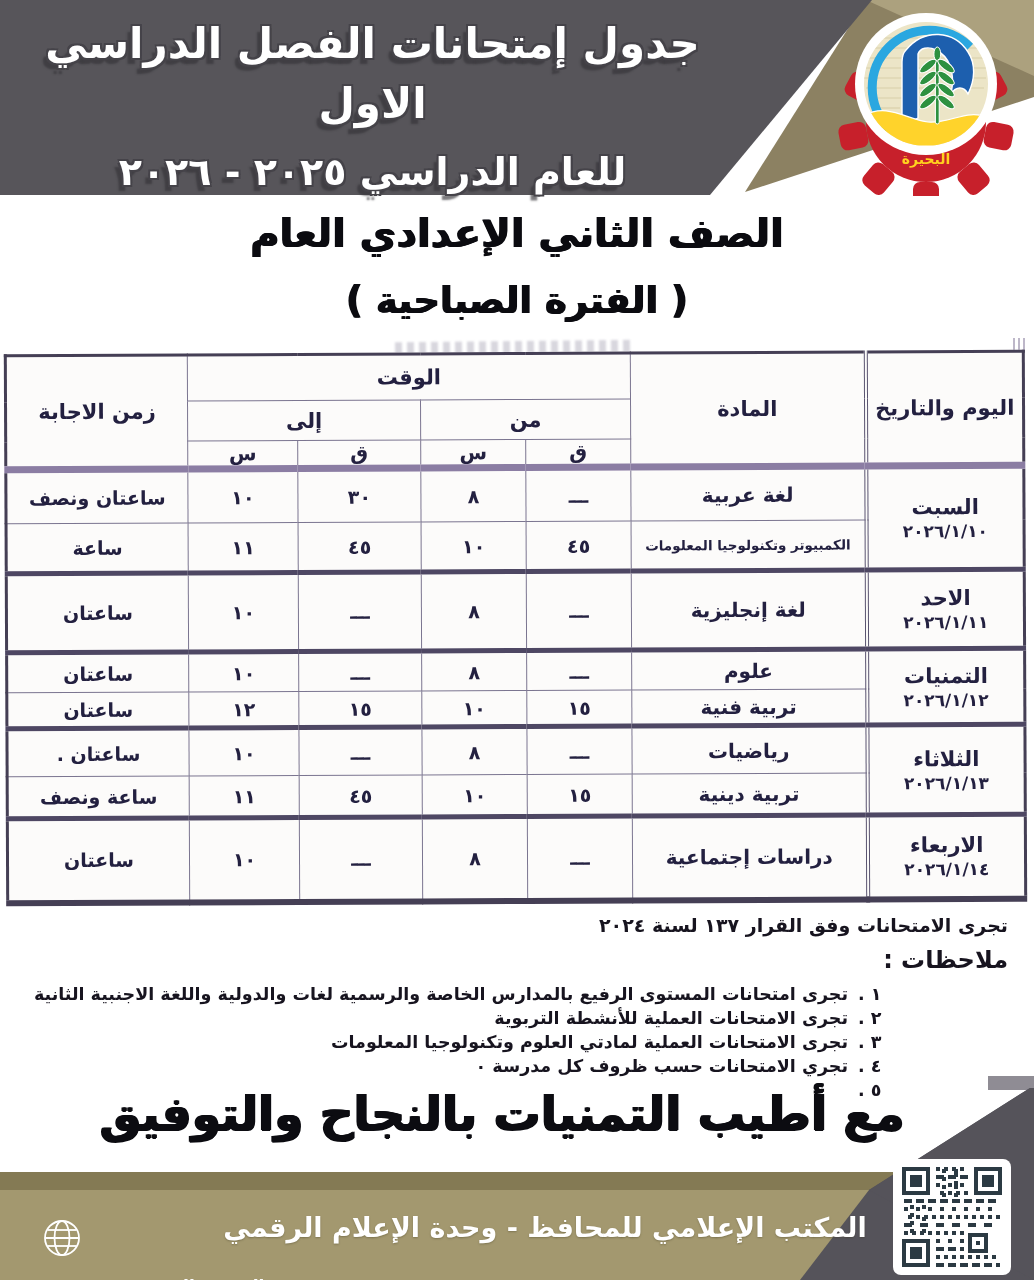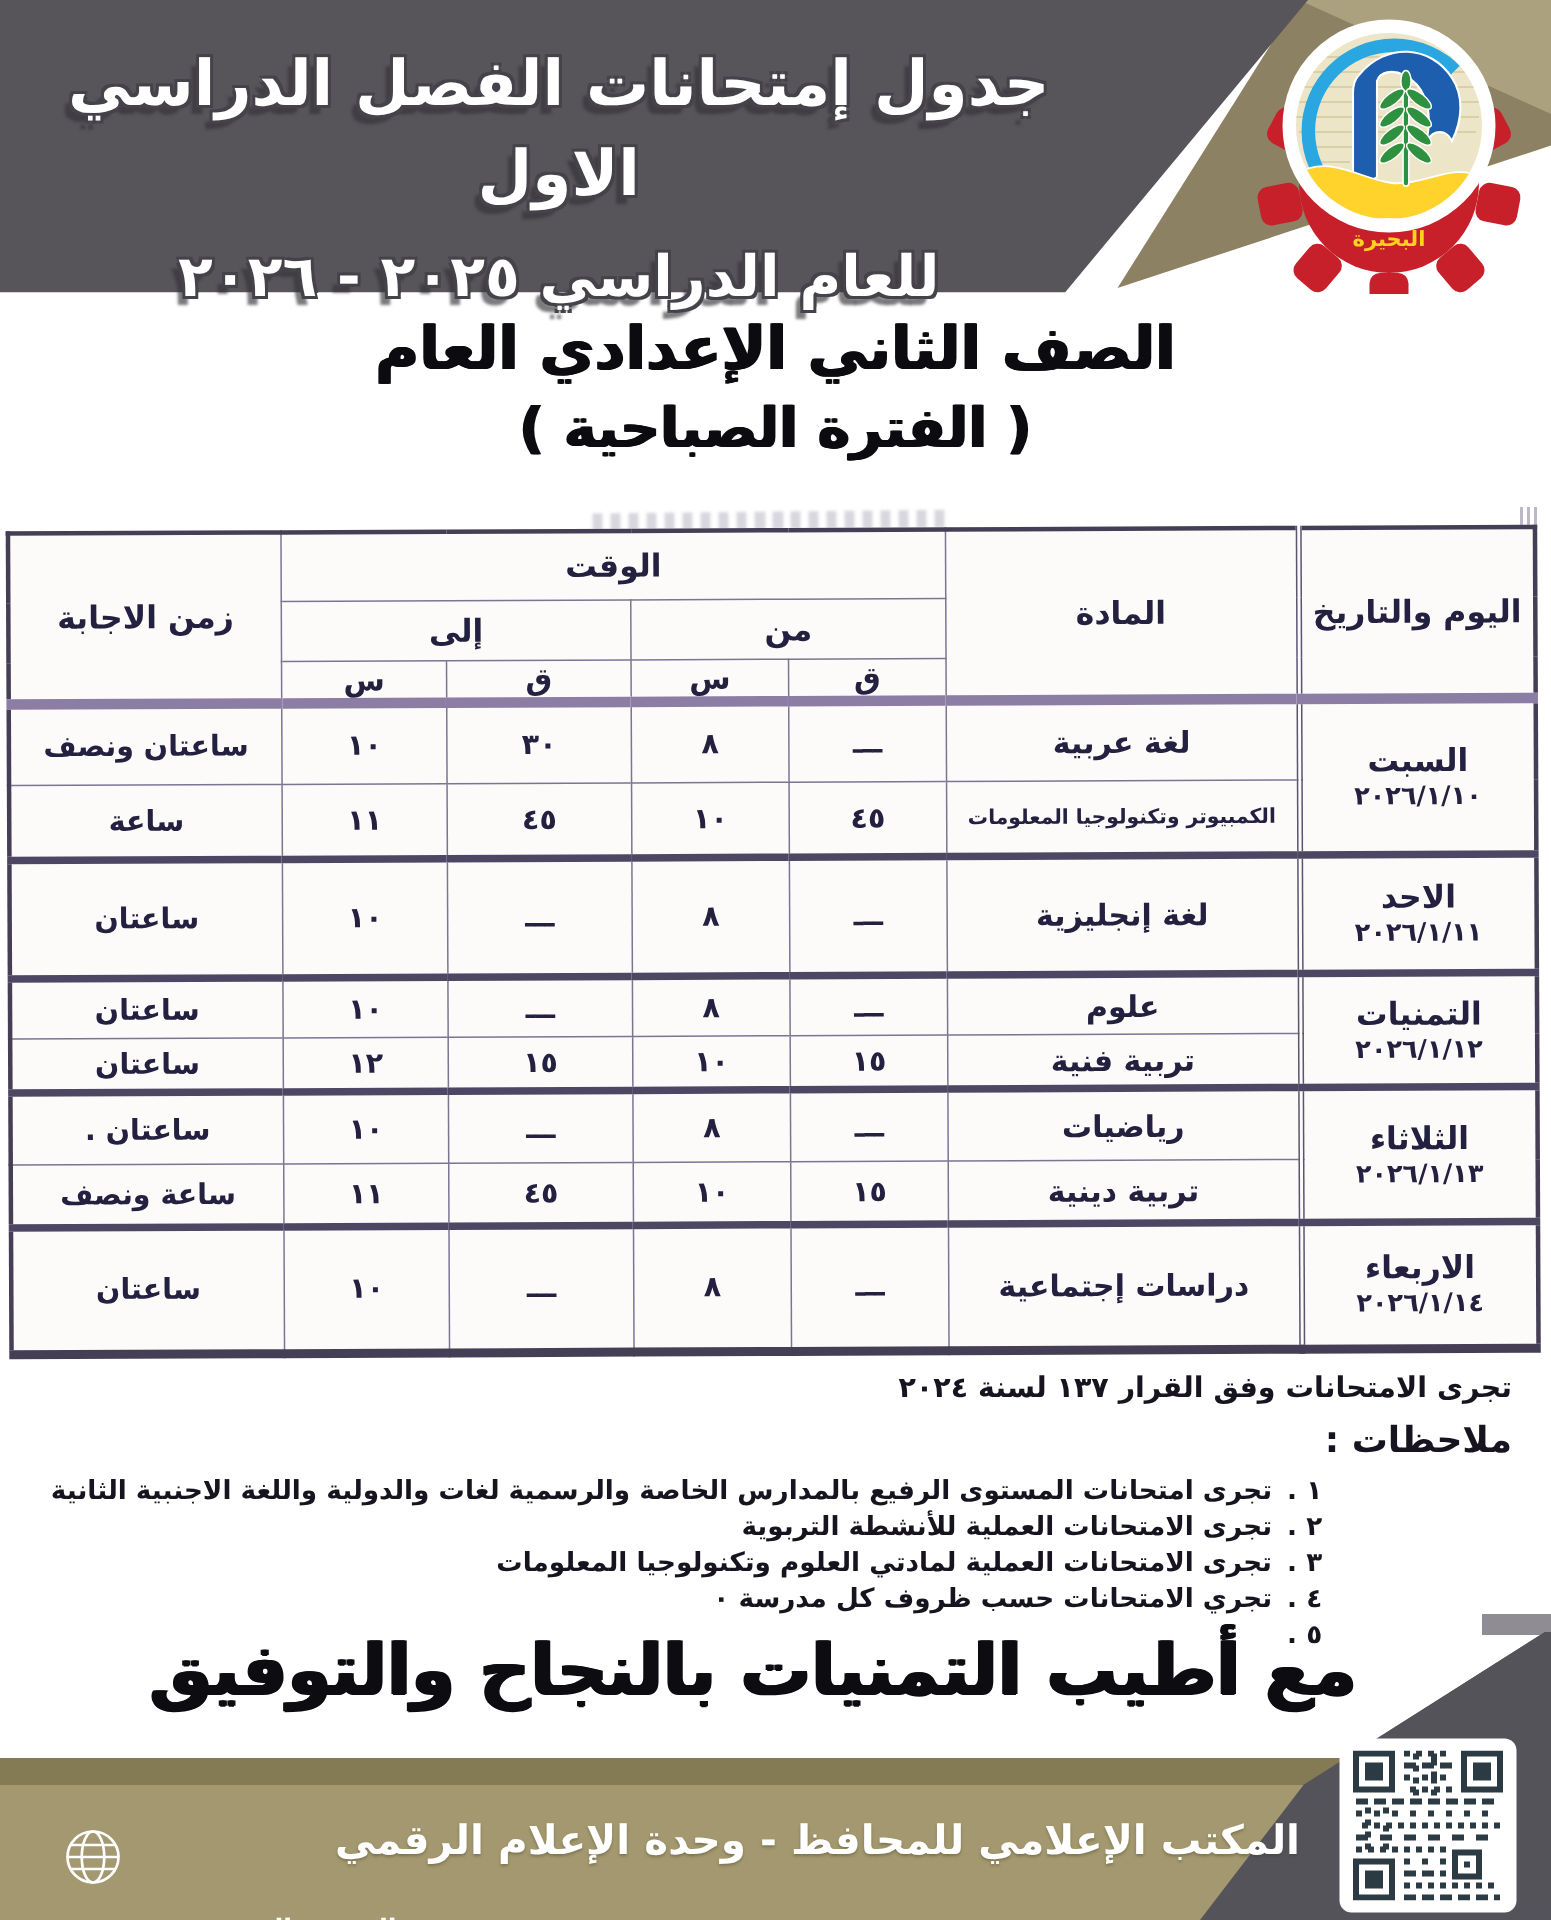--- a/index.html
+++ b/index.html
@@ -4,38 +4,38 @@
 <style>
   html,body{margin:0;padding:0;}
   body{
     width:1034px;height:1280px;position:relative;overflow:hidden;
     background:#ffffff;font-family:"DejaVu Sans",sans-serif;
   }
   
   .hdr{position:absolute;top:0;left:0;width:1034px;height:195px;}
   .hdr-bg{position:absolute;top:0;left:0;}
   .hdr-title{
-    position:absolute;top:26px;left:0;width:745px;text-align:center;
+    position:absolute;top:14px;left:0;width:745px;text-align:center;
     direction:rtl;color:#ffffff;font-weight:bold;
   }
   .hdr-title .l1{font-size:42px;line-height:60px;}
   .hdr-title .l2{font-size:38px;line-height:56px;margin-top:10px;}
   .hdr-title div{
     text-shadow:-2px -2px 0 #454349, 2px -2px 0 #454349,
                 -2px 2px 0 #454349, 2px 2px 0 #454349,
                 -5px 6px 2px rgba(52,50,56,.65);
   }
   .logo{position:absolute;left:836px;top:4px;}
   
   .subtitle{
     position:absolute;top:205px;left:0;width:1034px;text-align:center;
     direction:rtl;color:#0b0b10;font-weight:bold;
   }
   .subtitle .s1{font-size:40px;line-height:56px;text-shadow:.7px 0 #0b0b10,-.7px 0 #0b0b10;}
-  .subtitle .s2{font-size:37px;line-height:50px;margin-top:0;text-shadow:.7px 0 #0b0b10,-.7px 0 #0b0b10;}
+  .subtitle .s2{font-size:37px;line-height:50px;margin-top:15px;text-shadow:.7px 0 #0b0b10,-.7px 0 #0b0b10;}
   
   .smudge-top{
     position:absolute;top:341px;left:395px;width:240px;height:12px;opacity:.5;
     background:repeating-linear-gradient(90deg,rgba(88,80,112,.45) 0 7px,transparent 7px 12px);
     filter:blur(1.2px);transform:rotate(-.6deg);
   }
   .tick-marks{position:absolute;top:338px;left:1013px;width:14px;height:12px;opacity:.45;
     background:repeating-linear-gradient(90deg,#6d5f86 0 2px,transparent 2px 5px);}
   
   .sched{

